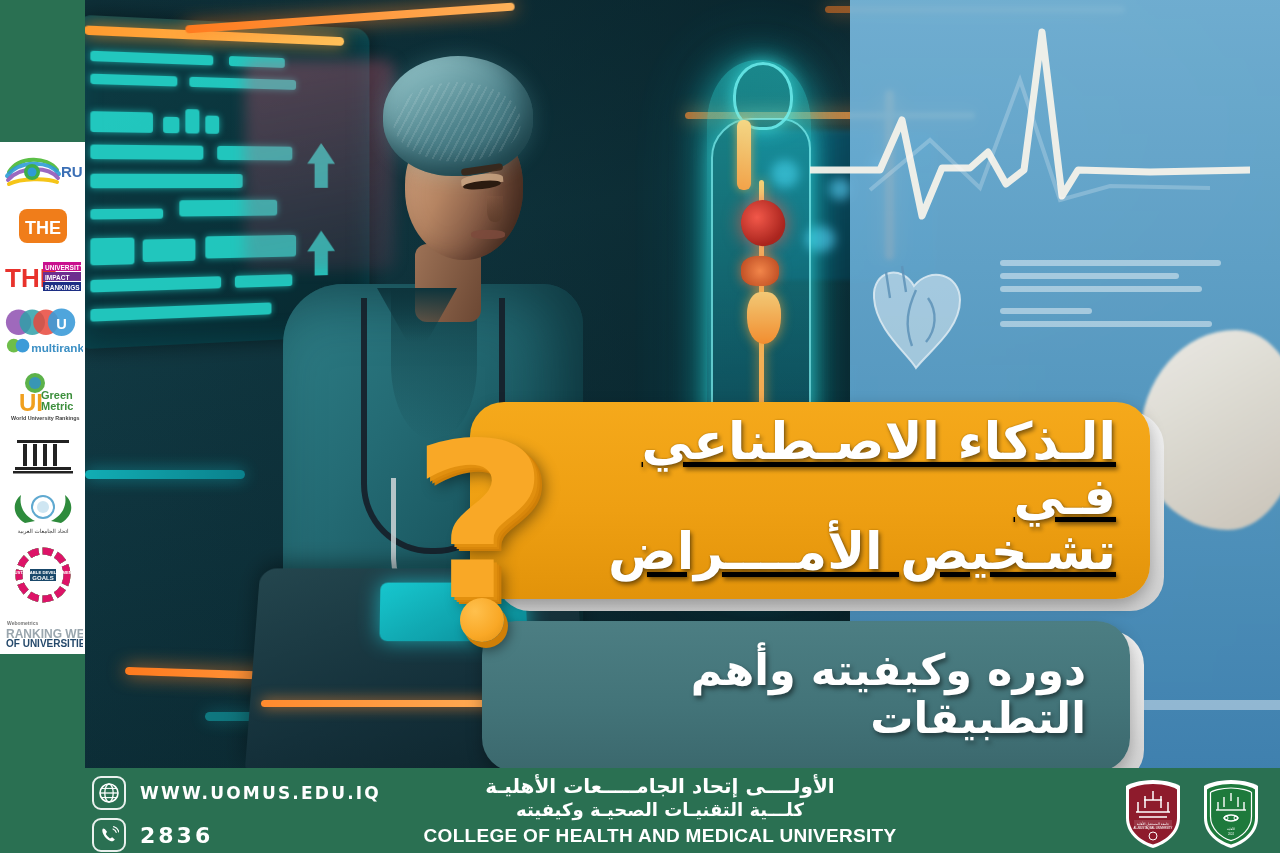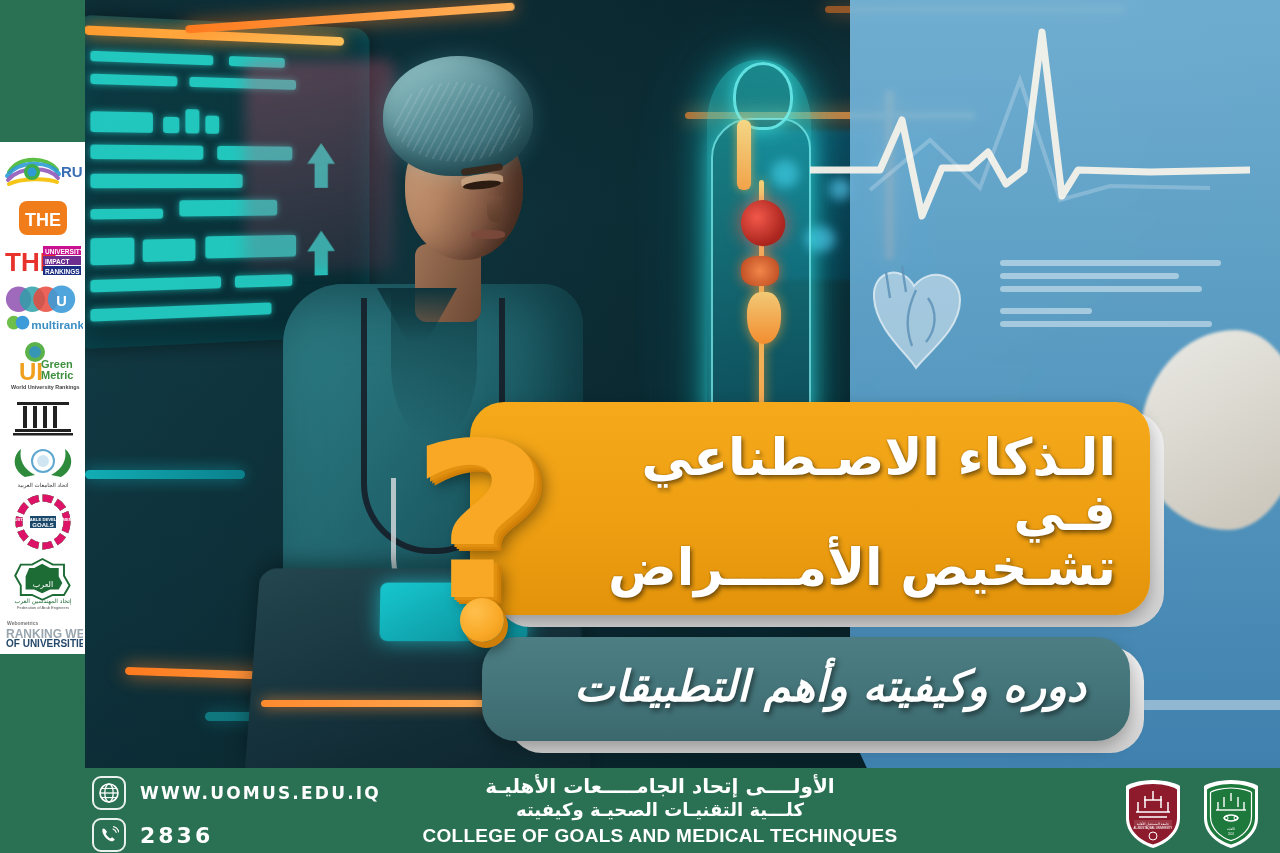--- a/index.html
+++ b/index.html
@@ -156,22 +156,23 @@
   .band{position:relative;border-radius:34px;}
   .band-shadow{
     position:absolute;left:26px;top:10px;right:-14px;bottom:-12px;
     background:linear-gradient(180deg,#f2f2f2,#cfcfcf);
     border-radius:34px;
   }
   .band-yellow{
     position:relative;
     background:linear-gradient(180deg,#F5A91B 0%,#EE9F12 55%,#E2930A 100%);
     border-radius:34px;
-    padding:28px 34px 20px 120px;
+    padding:12px 34px 20px 120px;
     box-shadow:0 6px 16px rgba(0,0,0,.28);
+    text-decoration:underline;
   }
   .band-teal{
     position:relative;
     background:linear-gradient(180deg,#4C7E83 0%,#437479 55%,#3B686D 100%);
     border-radius:34px;
     padding:26px 44px 30px 70px;
     box-shadow:0 6px 16px rgba(0,0,0,.28);
   }
   .ar-title{
     direction:rtl;text-align:right;color:#fff;
@@ -179,21 +180,20 @@
     font-weight:700;font-size:51px;line-height:1.08;
     letter-spacing:0px;
     text-shadow:2px 3px 4px rgba(0,0,0,.45), 0 0 2px rgba(0,0,0,.3);
     white-space:pre-line;
   }
   .ar-sub{
     direction:rtl;text-align:right;color:#fff;
     font-family:"DejaVu Sans","Liberation Sans",sans-serif;
     font-weight:700;font-size:43px;line-height:1.1;
     text-shadow:2px 3px 5px rgba(0,0,0,.5);
-    font-style:italic;
   }
   
   .qmark{position:absolute;left:-52px;top:26px;width:130px;height:215px;z-index:5;
     font-family:"DejaVu Sans","Liberation Sans",sans-serif;}
   .qmark .q-glyph{
     font-size:215px;line-height:190px;font-weight:700;color:#F9A826;
     text-shadow:
       3px 3px 0 #e2900f, 5px 5px 0 #d9870a, 7px 7px 0 #cf7f07,
       9px 10px 14px rgba(0,0,0,.45);
     display:block;transform:scaleX(1.12);
@@ -437,29 +437,20 @@
           <circle cx="29" cy="28" r="24" fill="none" stroke="#26BDE2" stroke-width="7" stroke-dasharray="10 4" stroke-dashoffset="42"></circle>
           <circle cx="29" cy="28" r="24" fill="none" stroke="#DD1367" stroke-width="7" stroke-dasharray="10 4" stroke-dashoffset="56"></circle>
         </g>
         <circle cx="29" cy="28" r="16" fill="#ffffff"></circle>
         <rect x="16" y="22" width="26" height="12" fill="#19486A"></rect>
         <text x="29" y="27" text-anchor="middle" font-family="Liberation Sans, sans-serif" font-size="4.2" font-weight="700" fill="#fff">SUSTAINABLE DEVELOPMENT</text>
         <text x="29" y="33" text-anchor="middle" font-family="Liberation Sans, sans-serif" font-size="6" font-weight="700" fill="#fff">GOALS</text>
       </svg>
     </div>
 
-    <div class="logo-slot">
-      <svg width="78" height="56" viewBox="0 0 78 56">
-        <path d="M39 3 L52 10 L66 10 L66 24 L73 36 L66 48 L52 48 L39 54 L26 48 L12 48 L12 36 L5 24 L12 10 L26 10 Z" transform="scale(.8) translate(9,2)" fill="none" stroke="#1D6B35" stroke-width="2.4"></path>
-        <path d="M39 8 L50 14 L62 14 L62 26 L67 35 L62 44 L50 44 L39 49 L28 44 L16 44 L16 26 L21 14 L28 14 Z" transform="scale(.72) translate(14,4)" fill="#1D6B35"></path>
-        <text x="39" y="32" text-anchor="middle" font-family="DejaVu Sans, sans-serif" font-size="8" fill="#fff">العرب</text>
-        <text x="39" y="48" text-anchor="middle" font-family="DejaVu Sans, sans-serif" font-size="6" fill="#1D6B35">إتحاد المهندسين العرب</text>
-        <text x="39" y="54" text-anchor="middle" font-family="Liberation Sans, sans-serif" font-size="4" fill="#555">Federation of Arab Engineers</text>
-      </svg>
-    </div>
 
     <div class="logo-slot">
       <svg width="80" height="32" viewBox="0 0 80 32">
         <text x="4" y="9" font-family="Liberation Sans, sans-serif" font-size="5" font-weight="700" fill="#777">Webometrics</text>
         <text x="3" y="22" font-family="Liberation Sans, sans-serif" font-size="12" font-weight="700" fill="#9AA6AE">RANKING WEB</text>
         <text x="3" y="31" font-family="Liberation Sans, sans-serif" font-size="10" font-weight="700" fill="#25496B">OF UNIVERSITIES</text>
       </svg>
     </div>
   </div>
 
@@ -485,21 +476,21 @@
             <path d="M14 4 C15.6 4.6 16.8 5.8 17.2 7.4 M14.6 1.6 C17.2 2.4 19.2 4.4 19.8 7" fill="none" stroke="#fff" stroke-width="1.2" stroke-linecap="round"></path>
           </svg>
         </span>
         <span class="c-txt" style="font-size:22px;letter-spacing:3px">2836</span>
       </div>
     </div>
 
     <div class="foot-center">
       <div class="fc-ar1">الأولــــى إتحاد الجامـــــعات الأهليـة</div>
       <div class="fc-ar2">كلـــية التقنيـات الصحيـة وكيفيته</div>
-      <div class="fc-en">COLLEGE OF GOALS AND MEDICAL  TECHINQUES</div>
+      <div class="fc-en">COLLEGE OF HEALTH AND MEDICAL  UNIVERSITY</div>
     </div>
 
     <div class="foot-right">
       <svg class="shield" viewBox="0 0 62 72">
         <path d="M31 2 C44 2 56 6 58 8 L58 40 C58 56 44 66 31 70 C18 66 4 56 4 40 L4 8 C6 6 18 2 31 2 Z" fill="#fff"></path>
         <path d="M31 6 C43 6 53 9.6 55 11.4 L55 39.6 C55 54 43 63 31 66.6 C19 63 7 54 7 39.6 L7 11.4 C9 9.6 19 6 31 6 Z" fill="#8E1B2C"></path>
         <g stroke="#fff" stroke-width="1.5" fill="none">
           <path d="M31 13 L31 22 M23 18 L23 30 M39 18 L39 30 M16 24 L16 34 M46 24 L46 34"></path>
           <path d="M14 34 L48 34 M17 39 L45 39"></path>
           <path d="M22 22 L40 22"></path>

